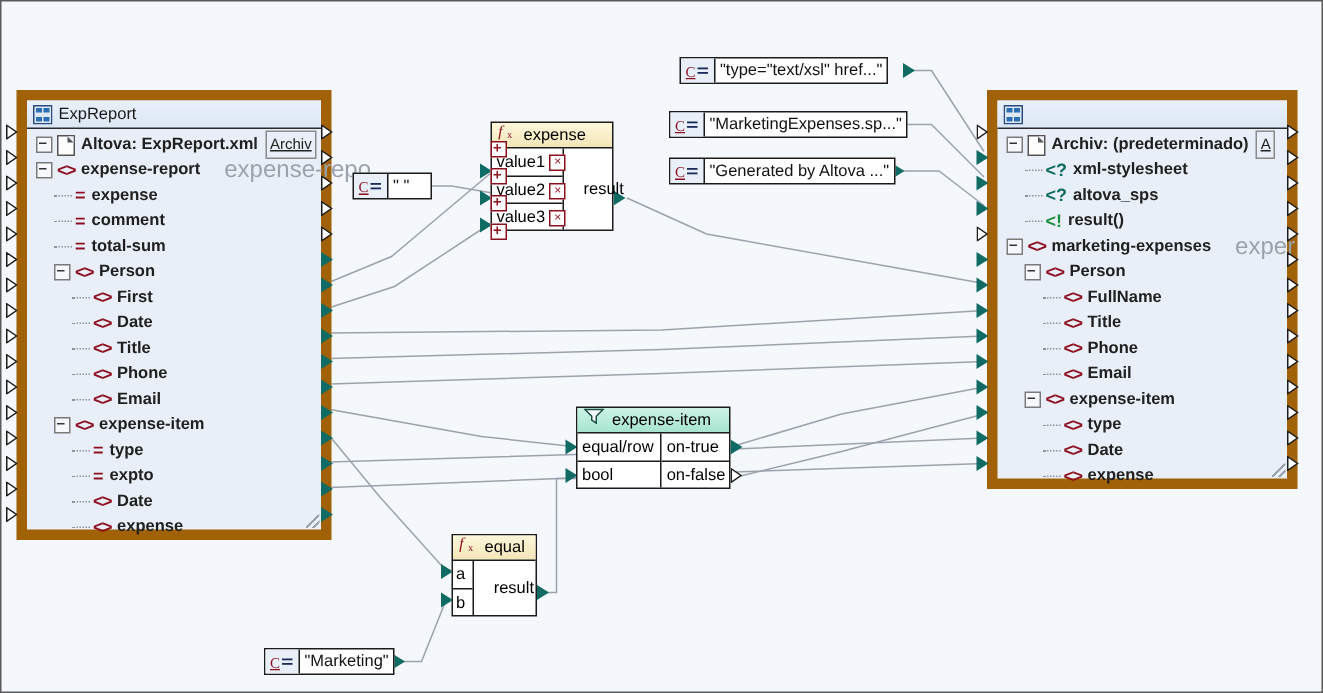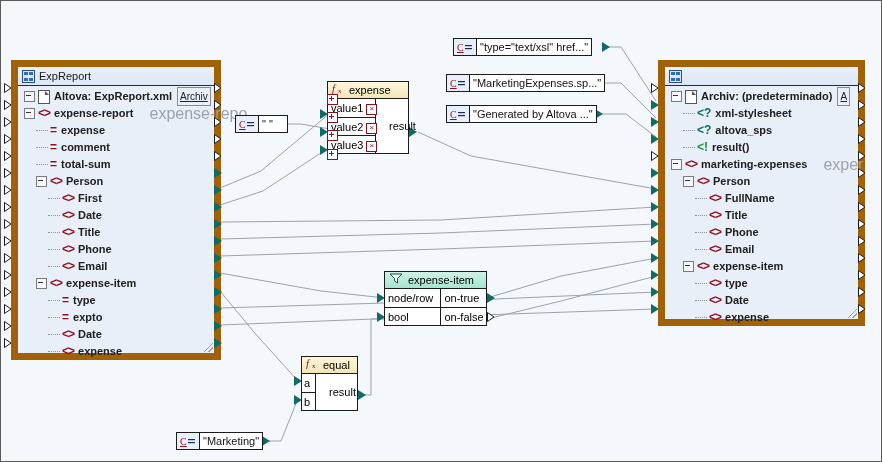--- a/index.html
+++ b/index.html
@@ -480,21 +480,21 @@
     <div class="fn-head filter">
       <span>
         <svg width="14" height="11" viewBox="0 0 14 11">
           <path d="M1,1 L13,1 L8.5,5.5 L8.5,10 L5.5,8 L5.5,5.5 Z" fill="#f4fbf9" stroke="#1b4d45" stroke-width="1"></path>
         </svg>
       </span>
       <span>expense-item</span>
     </div>
     <div class="fn-body">
       <div class="fn-col fn-left" style="width:57px;">
-        <div class="fn-row">node/row</div>
+        <div class="fn-row">equal/row</div>
         <div class="fn-row">bool</div>
       </div>
       <div class="fn-col" style="width:45px;">
         <div class="fn-row">on-true</div>
         <div class="fn-row">on-false</div>
       </div>
     </div>
   </div>
   <div class="tri tri-in-f" style="left:376px;top:292px;"></div>
   <div class="tri tri-in-f" style="left:376px;top:311px;"></div>

